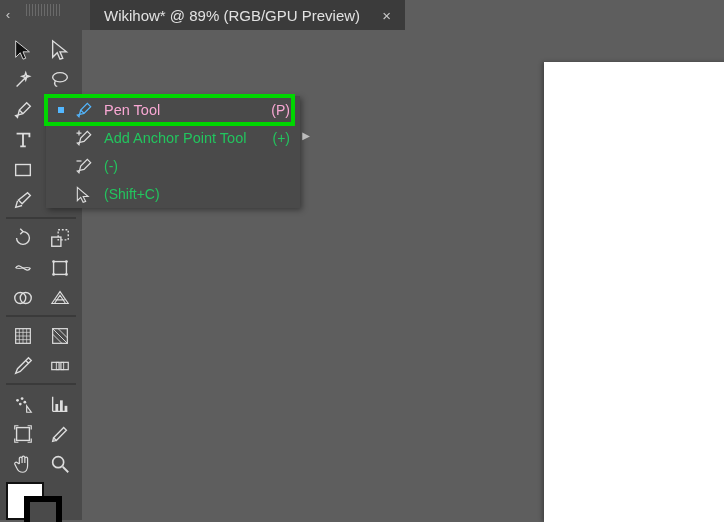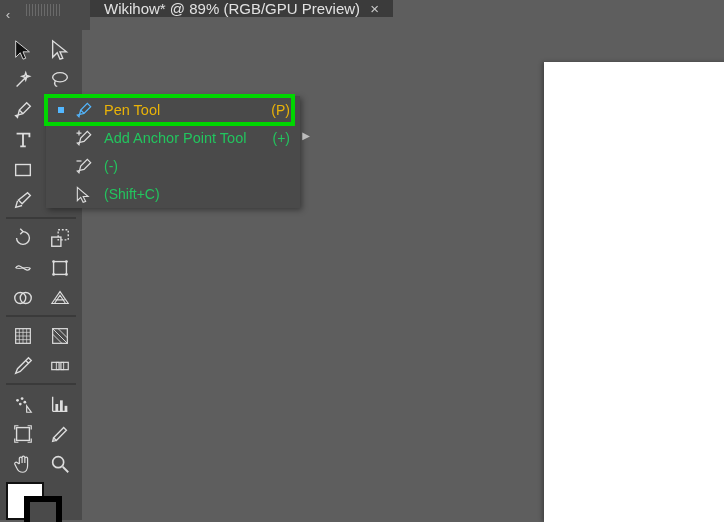--- a/index.html
+++ b/index.html
@@ -1,33 +1,33 @@
 <!DOCTYPE html>
 <html><head>
 <meta charset="utf-8">
 <style>
 *{box-sizing:border-box;margin:0;padding:0;font-family:'Segoe UI',Tahoma,sans-serif;-webkit-font-smoothing:antialiased}
 body{width:724px;height:522px;background:#5e5e5e;overflow:hidden;position:relative}
 .top-strip{position:absolute;top:0;left:0;width:90px;height:30px;background:#4a4a4a;display:flex;align-items:center;padding-left:6px}
 .chevrons{color:#b5b5b5;font-size:12px;letter-spacing:-4px}
 .panel-handle{position:absolute;top:4px;left:26px;width:34px;height:12px;background:repeating-linear-gradient(90deg,#6a6a6a 0 1px,transparent 1px 3px)}
-.doc-tab{position:absolute;top:0;left:90px;height:17px;background:#3b3b3b;display:flex;align-items:center;padding:0 14px;gap:10px}
+.doc-tab{position:absolute;top:0;left:90px;height:30px;background:#3b3b3b;display:flex;align-items:center;padding:0 14px;gap:22px}
 .doc-title{color:#e2e2e2;font-size:15px}
 .doc-close{color:#c9c9c9;font-size:15px;cursor:pointer}
 .toolbox{position:absolute;top:30px;left:0;width:82px;background:#4a4a4a;height:490px;padding:6px 4px 0 4px}
 .tool-row{display:flex;height:28px;margin-bottom:2px}
 .tool-slot{flex:1;display:flex;align-items:center;justify-content:center;position:relative}
 .tool-slot svg{width:22px;height:22px}
 .sep{height:2px;background:#3a3a3a;margin:3px 2px 5px 2px}
 .swatches{position:relative;height:52px;margin-top:4px;margin-left:2px}
 .sw-fill{position:absolute;top:0;left:0;width:38px;height:38px;background:#fff;border:2px solid #111}
 .sw-stroke{position:absolute;top:14px;left:18px;width:38px;height:38px;border:6px solid #000;background:#4a4a4a}
 .flyout{position:absolute;top:96px;left:46px;width:254px;background:#4a4a4a;box-shadow:2px 2px 6px rgba(0,0,0,.4)}
 .fly-item{display:flex;align-items:center;height:28px;padding:0 10px 0 12px;color:#22c55e;font-size:14.5px;gap:10px;cursor:pointer}
-.fly-item.active{color:#eab308}
+.fly-item.active{color:#f9a8d4}
 .fly-dot{width:6px;height:6px;background:#e2e2e2;visibility:hidden;flex-shrink:0}
 .fly-item.active .fly-dot{visibility:visible;background:#53b7ff}
 .fly-icon{width:20px;height:20px;flex-shrink:0;display:flex;align-items:center;justify-content:center}
 .fly-icon svg{width:20px;height:20px}
 .fly-label{flex:1;white-space:nowrap}
 .fly-shortcut{font-size:14px}
 .fly-arrow{position:absolute;right:-10px;top:34px;color:#bbb;font-size:10px}
 .highlight{position:absolute;top:94px;left:44px;width:251px;height:32px;border:4px solid #00d700;pointer-events:none;z-index:5}
 .canvas{position:absolute;top:62px;left:544px;width:200px;height:460px;background:#fff;box-shadow:-2px 0 4px rgba(0,0,0,.3)}
 </style>

